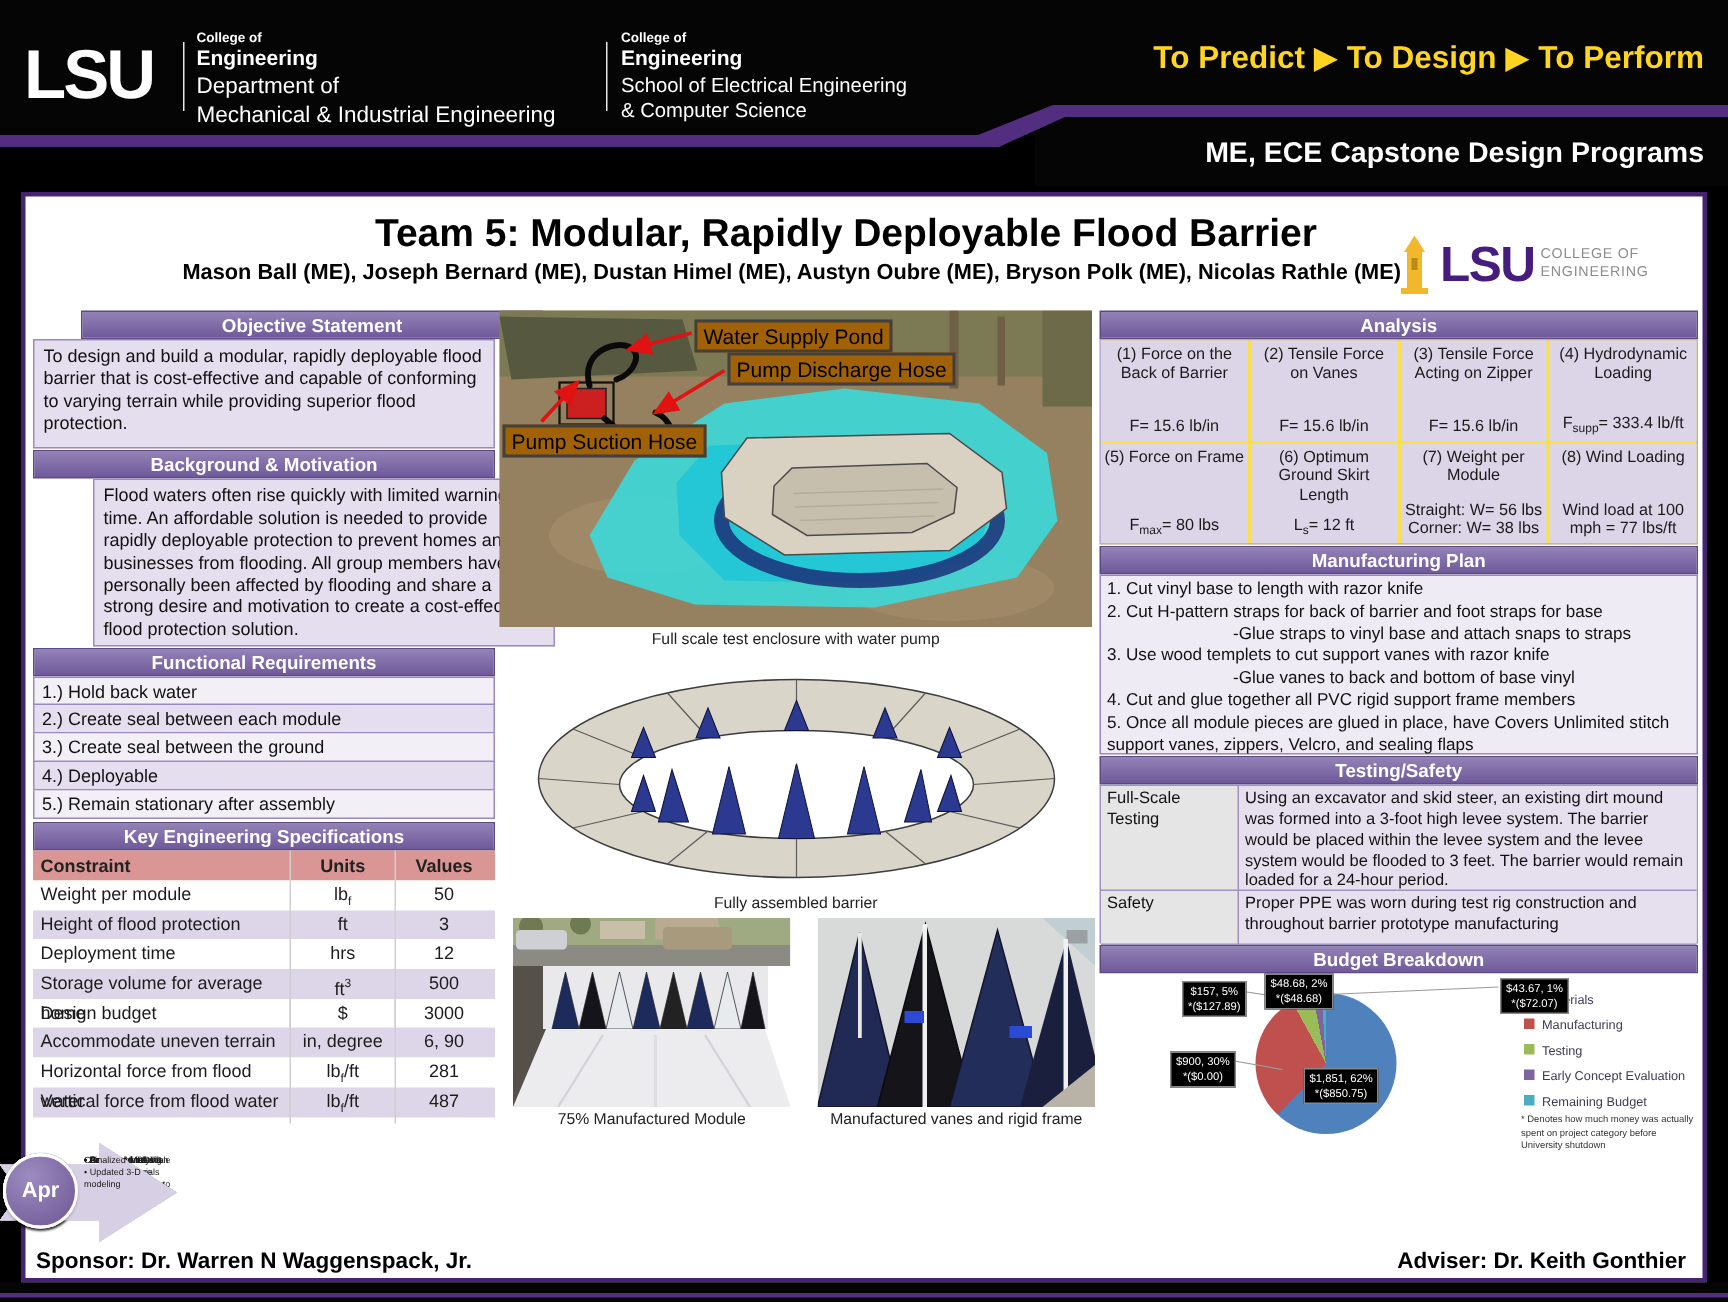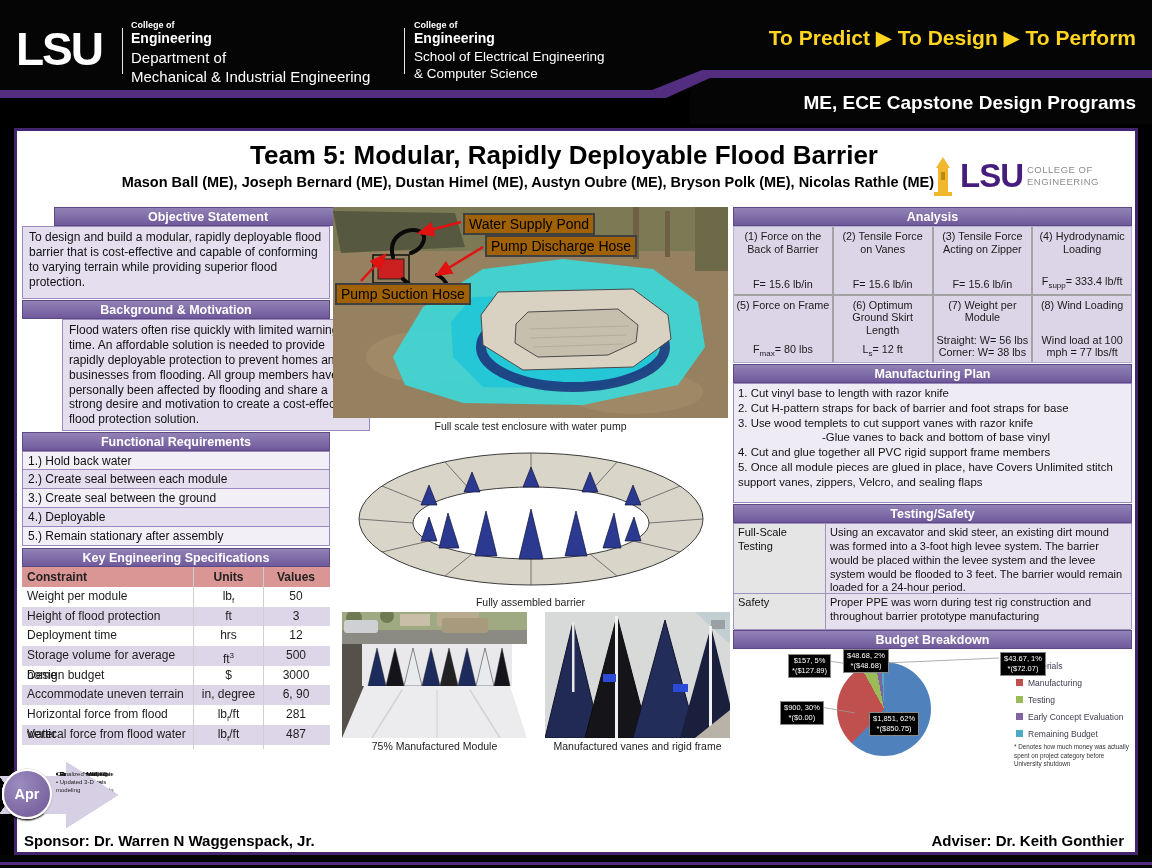--- a/index.html
+++ b/index.html
@@ -80,21 +80,21 @@
   .cap4 { left:545px; top:740px; width:185px; }
   .f1-lbl { position:absolute; background:#a16207; border:2px solid #404040; color:#000;
             font-size:14px; padding:1px 4px; white-space:nowrap; }
   .f1-pond { left:130px; top:6px; } .f1-dis { left:152px; top:28px; } .f1-suc { left:2px; top:76px; }
 
   
   .col-r { left:733px; width:399px; }
   .ana-h { top:207px; }
   .ana-grid { position:absolute; left:733px; top:226px; width:399px; height:137px;
               display:grid; grid-template-columns:repeat(4,1fr); grid-template-rows:1fr 1fr;
-              gap:2px; background:#a3a3a3; border:1px solid #b9aed2; }
+              gap:2px; background:#fde047; border:1px solid #b9aed2; }
   .an-cell { background:#DCD5E8; display:flex; flex-direction:column; justify-content:space-between;
              text-align:center; font-size:10.8px; color:#1a1a1a; padding:3px 2px; line-height:1.18; }
   .man-h { top:364px; }
   .man-b { position:absolute; left:733px; top:383px; width:399px; height:120px; background:#EFEBF5;
            border:1px solid #9b8ac0; font-size:11.4px; color:#111; padding:2px 4px; line-height:1.3; }
   .man-indent { padding-left:84px; }
   .tst-h { top:504px; }
   .tst-table { position:absolute; left:733px; top:523px; width:399px; height:106px;
                display:grid; grid-template-columns:92px 1fr; grid-template-rows:70px 36px;
                border:1px solid #a093c0; font-size:11px; line-height:1.26; color:#111; }
@@ -399,20 +399,21 @@
   <div class="an-cell">
     <div>(8) Wind Loading</div>
     <div>Wind load at 100 mph = 77 lbs/ft</div>
   </div>
 </div>
 
 <div class="sec-h col-r man-h">Manufacturing Plan</div>
 <div class="man-b">
   <div>1. Cut vinyl base to length with razor knife</div>
   <div>2. Cut H-pattern straps for back of barrier and foot straps for base</div>
+  <div class="man-indent">-Glue straps to vinyl base and attach snaps to straps</div>
   <div>3. Use wood templets to cut support vanes with razor knife</div>
   <div class="man-indent">-Glue vanes to back and bottom of base vinyl</div>
   <div>4. Cut and glue together all PVC rigid support frame members</div>
   <div>5. Once all module pieces are glued in place, have Covers Unlimited stitch support vanes, zippers, Velcro, and sealing flaps</div>
 </div>
 
 <div class="sec-h col-r tst-h">Testing/Safety</div>
 <div class="tst-table">
   <div class="tst-label">Full-Scale Testing</div>
   <div class="tst-text">Using an excavator and skid steer, an existing dirt mound was formed into a 3-foot high levee system. The barrier would be placed within the levee system and the levee system would be flooded to 3 feet. The barrier would remain loaded for a 24-hour period.</div>

